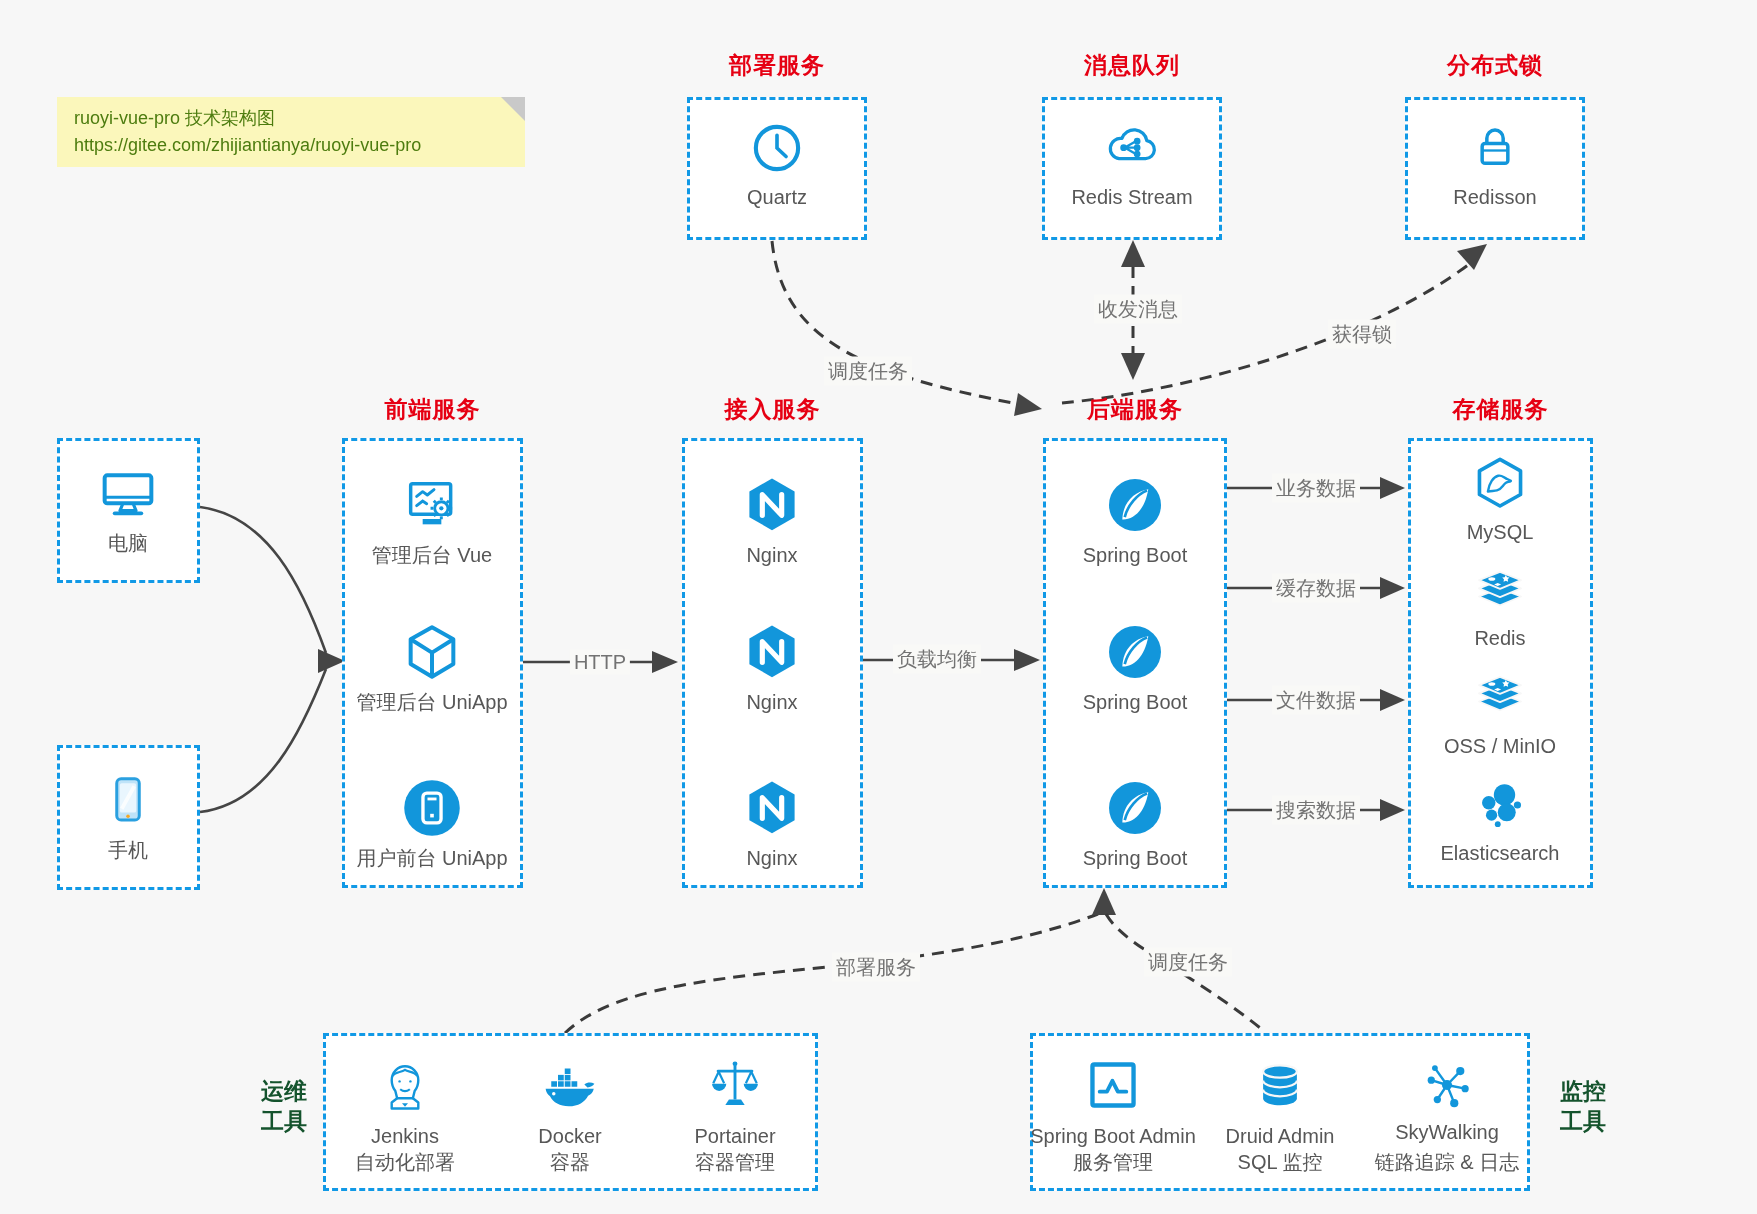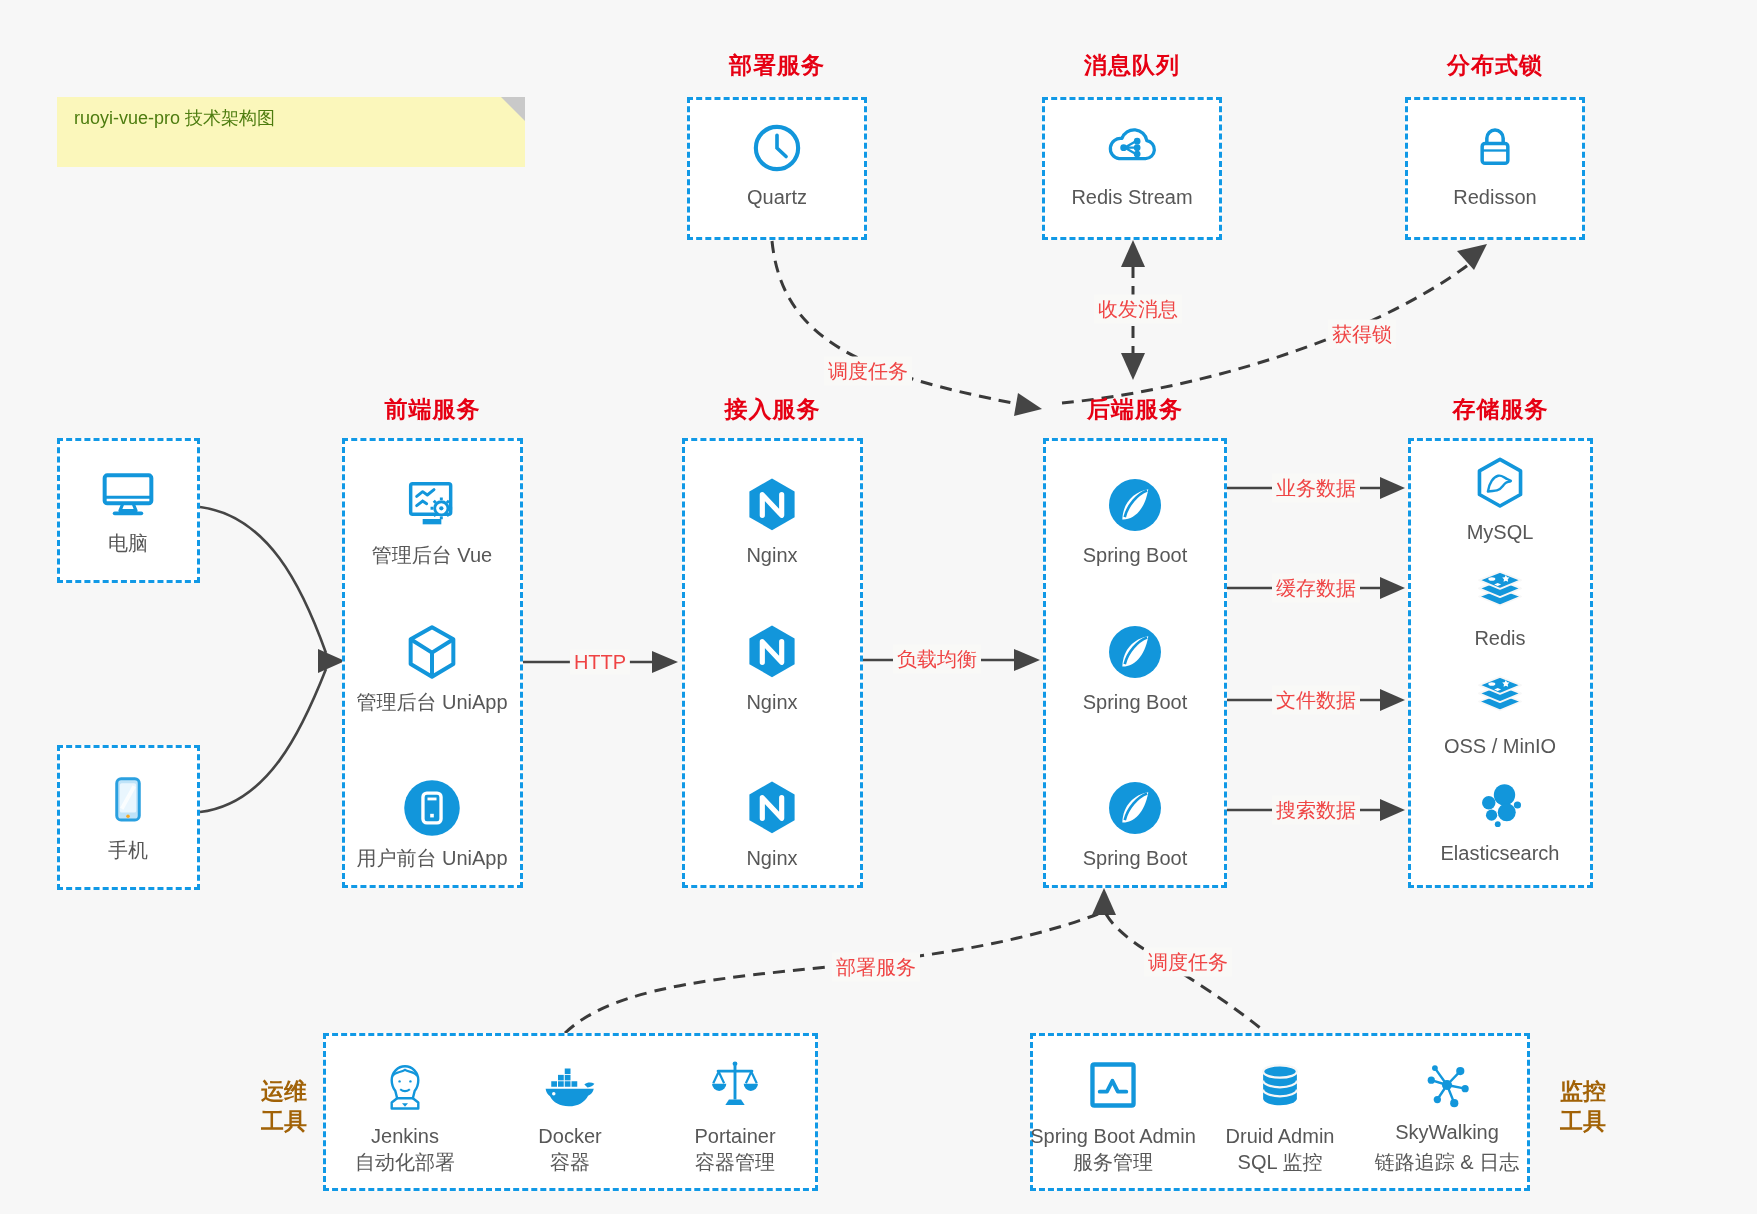--- a/index.html
+++ b/index.html
@@ -5,26 +5,26 @@
   html,body{margin:0;padding:0;background:#f7f7f7;}
   .page{position:relative;width:1757px;height:1214px;background:#f7f7f7;
         font-family:"Liberation Sans","DejaVu Sans",sans-serif;overflow:hidden;}
   svg.connectors{position:absolute;left:0;top:0;z-index:1;}
   svg.connectors .s{fill:none;stroke:#454545;stroke-width:2.6px;}
   svg.connectors .d{fill:none;stroke:#3a3a3a;stroke-width:3px;stroke-dasharray:12 8;}
   svg.connectors polygon{fill:#454545;}
   .dbox{position:absolute;background:#fff;border:3px dashed #1199e6;box-sizing:border-box;z-index:2;}
   .rtitle{position:absolute;color:#e60013;font-size:23px;font-weight:bold;text-align:center;
           line-height:30px;letter-spacing:1px;z-index:3;white-space:nowrap;}
-  .rside{position:absolute;transform:translate(-50%,-50%);color:#a16207;font-size:23px;font-weight:bold;
+  .rside{position:absolute;transform:translate(-50%,-50%);color:#14532d;font-size:23px;font-weight:bold;
          line-height:30px;text-align:left;z-index:3;}
   .icon{position:absolute;transform:translate(-50%,-50%);z-index:3;}
   .ilabel{position:absolute;transform:translate(-50%,-50%);font-size:20px;color:#575757;
           white-space:nowrap;z-index:3;}
-  .elabel{position:absolute;transform:translate(-50%,-50%);font-size:20px;color:#ef4444;
+  .elabel{position:absolute;transform:translate(-50%,-50%);font-size:20px;color:#737373;
           background:#f9f9f7;padding:1px 4px;white-space:nowrap;z-index:4;}
   .note{position:absolute;background:#fbf7bb;color:#4d7c0f;font-size:18px;line-height:27px;
         padding:8px 0 0 17px;box-sizing:border-box;z-index:3;}
   .note .fold{position:absolute;top:0;right:0;width:24px;height:24px;background:#c9c9c9;
         clip-path:polygon(0 0,100% 0,100% 100%);}
 </style>
 </head>
 <body>
 
 <div class="page">
@@ -77,20 +77,21 @@
       <polygon points="1104,888 1092,915 1116,915"></polygon>
     </g>
     <g>
       <path class="d" d="M1106,914 C1126,948 1186,968 1264,1031"></path>
     </g>
   </svg>
 
   <div class="note" style="left:57px;top:97px;width:468px;height:70px">
     <div class="fold"></div>
     <div>ruoyi-vue-pro 技术架构图</div>
+    <div>https://gitee.com/zhijiantianya/ruoyi-vue-pro</div>
   </div>
 
   <div class="rtitle" style="left:687px;top:50px;width:180px">部署服务</div>
   <div class="dbox" style="left:687px;top:97px;width:180px;height:143px"></div>
   <svg class="icon" style="left:777px;top:148px" width="58" height="58" viewBox="0 0 48 48">
     <circle cx="24" cy="24" r="17.5" fill="none" stroke="#1296db" stroke-width="3.4"></circle>
     <path d="M24 13.5 V24 L31.5 31" fill="none" stroke="#1296db" stroke-width="3" stroke-linecap="round"></path>
   </svg>
   <div class="ilabel" style="left:777px;top:197px">Quartz</div>
 

